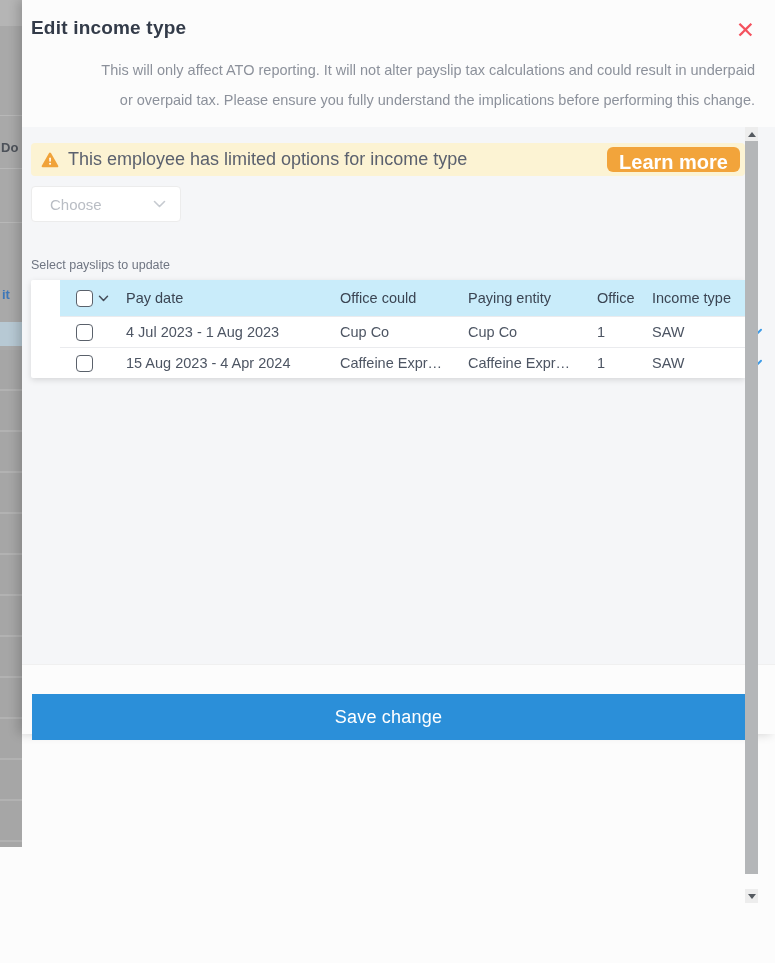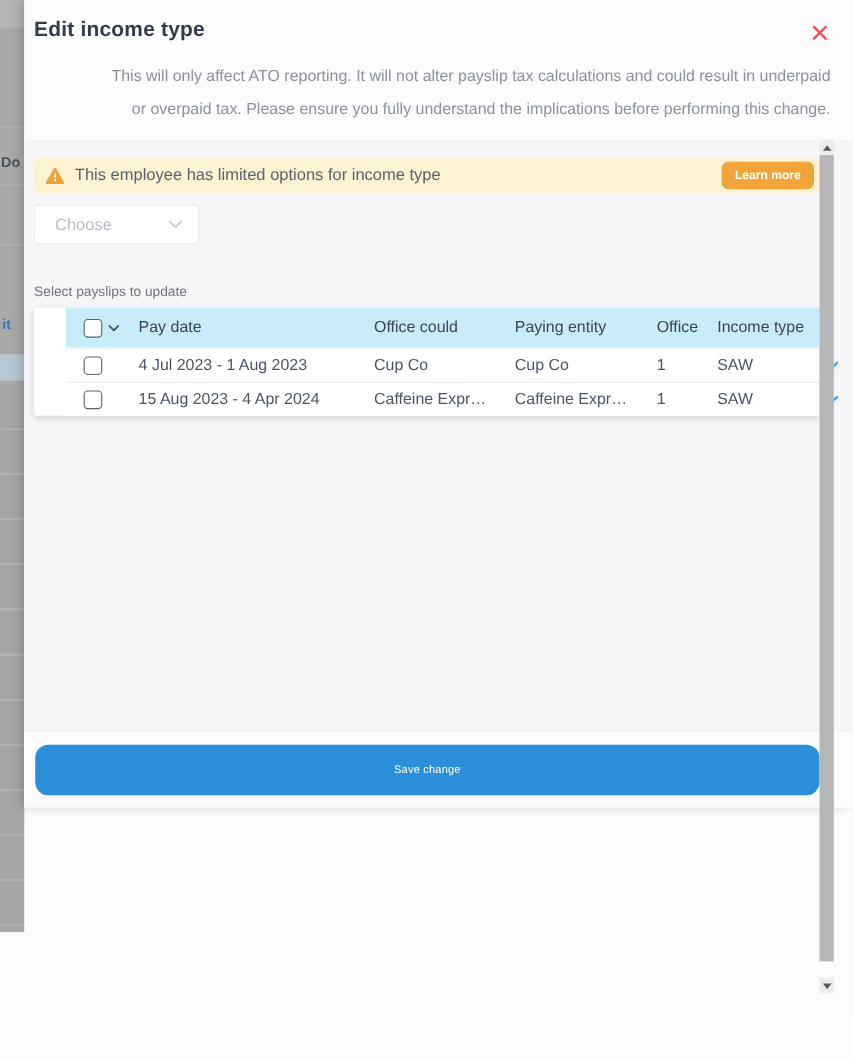--- a/index.html
+++ b/index.html
@@ -62,24 +62,24 @@
     background: #f5f6f8;
     padding: 16px 30px 0 9px;
   }
 
   .warning-banner {
     background: #fcf3d3; border-radius: 4px;
     height: 33px; display: flex; align-items: center;
     padding: 0 5px 0 10px;
   }
   .warning-banner .warn-icon { width: 18px; height: 16px; flex: 0 0 auto; display: block; }
-  .warning-banner .warn-text { font-size: 15px; color: #5b616e; margin-left: 9px; flex: 1; }
+  .warning-banner .warn-text { font-size: 18px; color: #5b616e; margin-left: 9px; flex: 1; }
   .learn-more-btn {
     background: #f2a43b; color: #ffffff; border: none; border-radius: 6px;
-    font-size: 11px; font-weight: 700; padding: 4px 12px; height: 25px;
+    font-size: 20px; font-weight: 700; padding: 4px 12px; height: 25px;
     cursor: pointer; font-family: "Liberation Sans", sans-serif;
   }
 
   .field-label-row { margin-top: 35px; display: flex; align-items: center; gap: 7px; }
   .field-label { font-size: 12.5px; color: #6f7582; }
   .ato-badge {
     background: #cfeefc; color: #3a4450; font-size: 10px; font-weight: 700;
     padding: 3px 7px; border-radius: 9px; letter-spacing: .4px;
   }
 
@@ -128,23 +128,23 @@
   .sb-tri-up { width: 0; height: 0; border-left: 4px solid transparent; border-right: 4px solid transparent; border-bottom: 5px solid #555a60; }
   .sb-tri-down { width: 0; height: 0; border-left: 4px solid transparent; border-right: 4px solid transparent; border-top: 5px solid #555a60; }
   .sb-thumb { position: absolute; left: 0; top: 14px; width: 13px; height: 733px; background: #b4b6b8; cursor: pointer; }
 
   
   .modal-footer {
     height: 70px; background: #fcfcfc; border-top: 1px solid #f0f0f0;
     padding: 12px 30px 0 10px;
   }
   .save-btn {
-    width: 100%; height: 46px; background: #2b8fd9; border: none; border-radius: 12px;
-    color: #ffffff; font-size: 10px; font-weight: 500; cursor: pointer;
-    font-family: "Liberation Sans", sans-serif; letter-spacing: .2px;
+    width: 100%; height: 46px; background: #2b8fd9; border: none; border-radius: 0;
+    color: #ffffff; font-size: 18px; font-weight: 500; cursor: pointer;
+    font-family: "Liberation Sans", sans-serif; letter-spacing: .2px; margin-top: 17px;
   }
 </style>
 </head>
 <body>
 
 <div class="backdrop-strip">
   <div class="bs-top"></div>
   <div class="bs-line" style="top:115px"></div>
   <div class="bs-line" style="top:168px"></div>
   <div class="bs-line" style="top:222px"></div>

